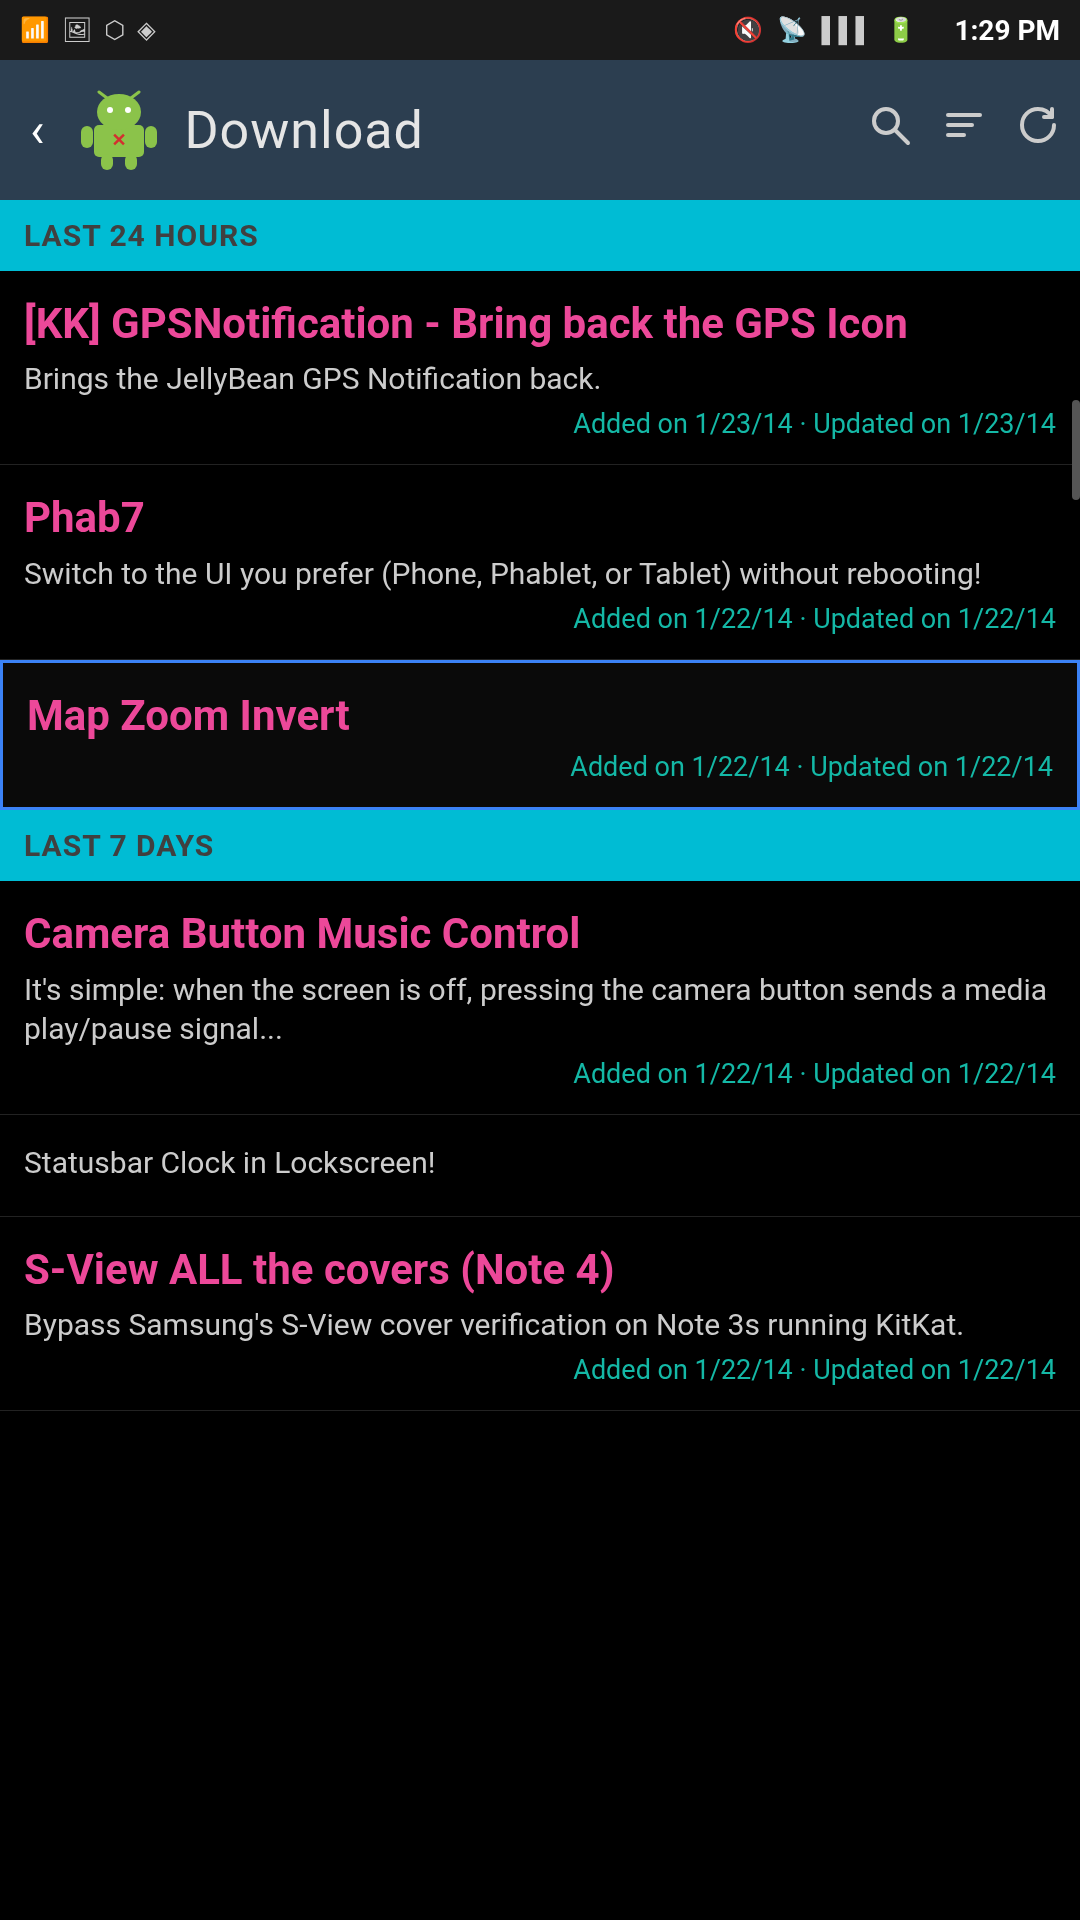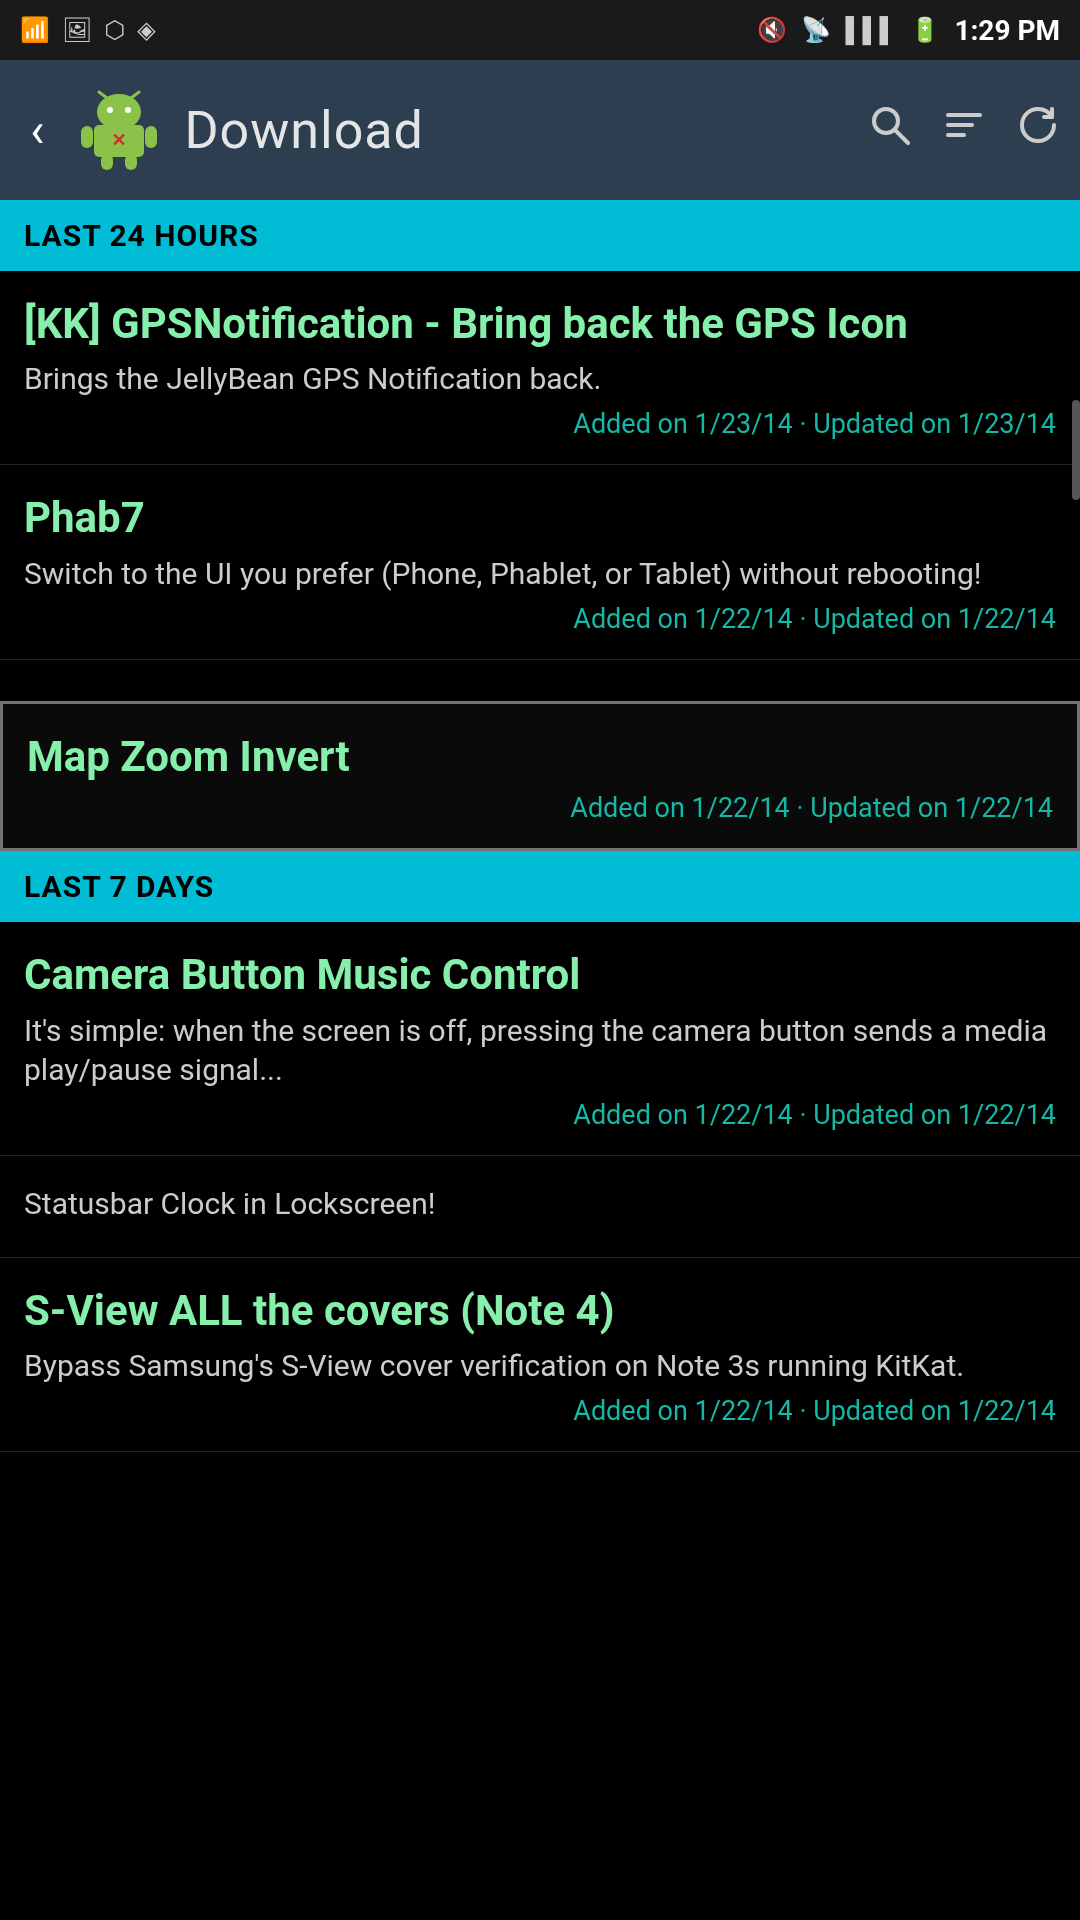--- a/index.html
+++ b/index.html
@@ -44,20 +44,21 @@
     }
 
     .status-icon {
       color: #ccc;
       font-size: 24px;
     }
 
     .time-text {
       font-size: 28px;
       font-weight: bold;
+      margin-left: 24px;
     }
 
     
     .toolbar {
       width: 100%;
       height: 140px;
       background-color: #2c3e50;
       display: flex;
       align-items: center;
       padding: 0 20px;
@@ -105,42 +106,41 @@
     }
 
     
     .section-header {
       width: 100%;
       background-color: #00bcd4;
       padding: 18px 24px;
       font-size: 30px;
       font-weight: bold;
       letter-spacing: 1px;
-      color: #000000;
+      color: #404040;
     }
 
     
     .list-item {
       width: 100%;
       padding: 28px 24px 24px 24px;
       border-bottom: 1px solid #222;
       background-color: #000;
       cursor: pointer;
     }
 
     .list-item.selected {
-      border: 3px solid #737373;
+      border: 3px solid #3b82f6;
       background-color: #0a0a0a;
-      margin-top: 41px;
     }
 
     .item-title {
       font-size: 42px;
       font-weight: bold;
-      color: #86efac;
+      color: #ec4899;
       margin-bottom: 10px;
       line-height: 1.2;
     }
 
     .item-description {
       font-size: 30px;
       color: #ccc;
       margin-bottom: 10px;
       line-height: 1.3;
     }

